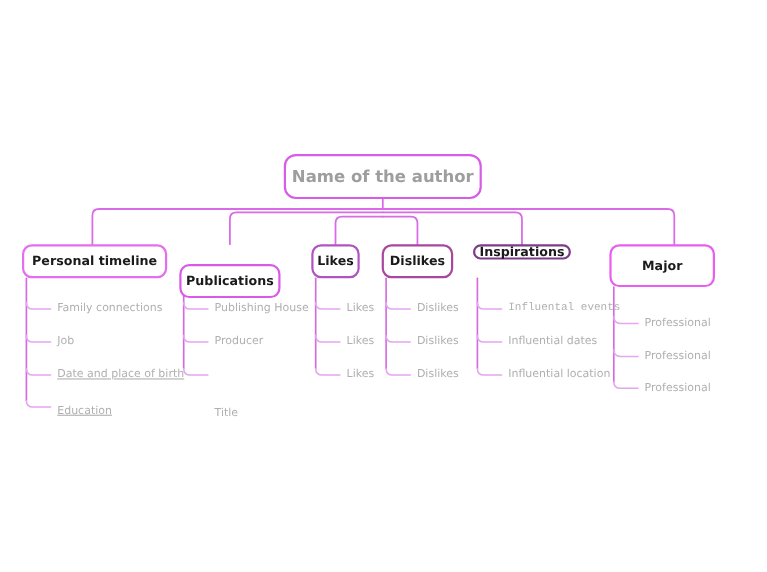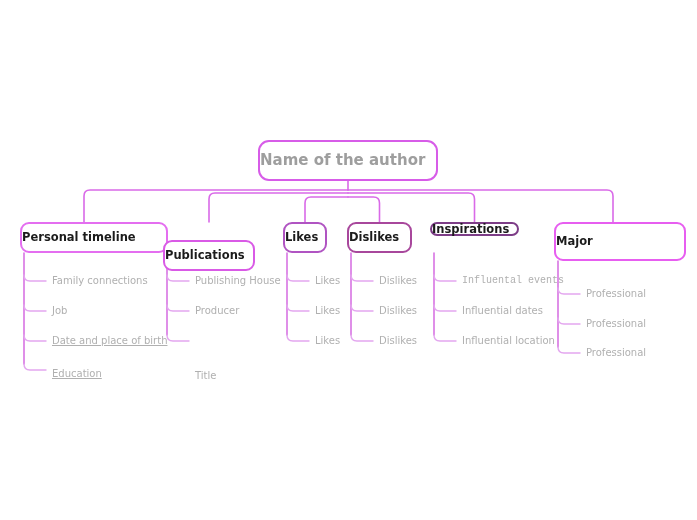--- a/index.html
+++ b/index.html
@@ -31,21 +31,21 @@
   }
   .node {
     position: absolute;
     box-sizing: border-box;
     background: #ffffff;
     border-style: solid;
     border-width: 2px;
     border-radius: 9px;
     display: flex;
     align-items: center;
-    justify-content: flex-start;
+    justify-content: center;
     text-align: center;
     line-height: 1.12;
   }
   .node-root {
     font-size: 15px;
     font-weight: bold;
     color: #9e9e9e;
     border-radius: 11px;
   }
   .node-branch {
@@ -96,21 +96,21 @@
       <path d="M348 190 L607 190 Q613 190 613 196 L613 222" fill="none" stroke="#d96ae8" stroke-width="1.6" stroke-linecap="round" stroke-linejoin="round"></path>
       <path d="M558 261 L558 347" fill="none" stroke="#d46ae0" stroke-width="1.5" stroke-linecap="round" stroke-linejoin="round"></path>
       <path d="M558 288 Q558 294 564 294 L580 294" fill="none" stroke="#e3a6ef" stroke-width="1.4" stroke-linecap="round" stroke-linejoin="round"></path>
       <path d="M558 318 Q558 324 564 324 L580 324" fill="none" stroke="#e3a6ef" stroke-width="1.4" stroke-linecap="round" stroke-linejoin="round"></path>
       <path d="M558 347 Q558 353 564 353 L580 353" fill="none" stroke="#e3a6ef" stroke-width="1.4" stroke-linecap="round" stroke-linejoin="round"></path>
     </svg>
   <div id="node-layer">
       <div class="node node-root" style="left: 258px; top: 140px; width: 180px; height: 41px; border-color: rgb(215, 92, 232);">
         <span>Name of the author</span>
       </div>
-      <div class="node node-branch" style="left: 20px; top: 222px; width: 148px; height: 31px; border-color: rgb(228, 110, 240);">
+      <div class="node node-branch" style="left: 20px; top: 222px; width: 132px; height: 31px; border-color: rgb(228, 110, 240);">
         <span>Personal timeline</span>
       </div>
       <div class="leaf-label" style="left: 52px; top: 276px;">Family connections</div>
       <div class="leaf-label" style="left: 52px; top: 306px;">Job</div>
       <div class="leaf-label" style="left: 52px; top: 336px; text-decoration: underline;">Date and place of birth</div>
       <div class="leaf-label" style="left: 52px; top: 369px; text-decoration: underline;">Education</div>
       <div class="node node-branch" style="left: 163px; top: 240px; width: 92px; height: 31px; border-color: rgb(217, 90, 230);">
         <span>Publications</span>
       </div>
       <div class="leaf-label" style="left: 195px; top: 276px;">Publishing House</div>
@@ -127,20 +127,20 @@
       </div>
       <div class="leaf-label" style="left: 379px; top: 276px;">Dislikes</div>
       <div class="leaf-label" style="left: 379px; top: 306px;">Dislikes</div>
       <div class="leaf-label" style="left: 379px; top: 336px;">Dislikes</div>
       <div class="node node-branch" style="left: 430px; top: 222px; width: 89px; height: 14px; border-color: rgb(125, 61, 135);">
         <span>Inspirations</span>
       </div>
       <div class="leaf-label" style="left: 462px; top: 276px; font-family: Liberation Mono, monospace;">Influental events</div>
       <div class="leaf-label" style="left: 462px; top: 306px;">Influential dates</div>
       <div class="leaf-label" style="left: 462px; top: 336px;">Influential location</div>
-      <div class="node node-branch" style="left: 554px; top: 222px; width: 132px; height: 39px; border-color: rgb(231, 94, 240);">
+      <div class="node node-branch" style="left: 554px; top: 222px; width: 96px; height: 39px; border-color: rgb(231, 94, 240);">
         <span><span>Major</span><br></span>
       </div>
       <div class="leaf-label" style="left: 586px; top: 289px;">Professional</div>
       <div class="leaf-label" style="left: 586px; top: 319px;">Professional</div>
       <div class="leaf-label" style="left: 586px; top: 348px;">Professional</div>
     </div>
 </div>
 
 </body></html>

